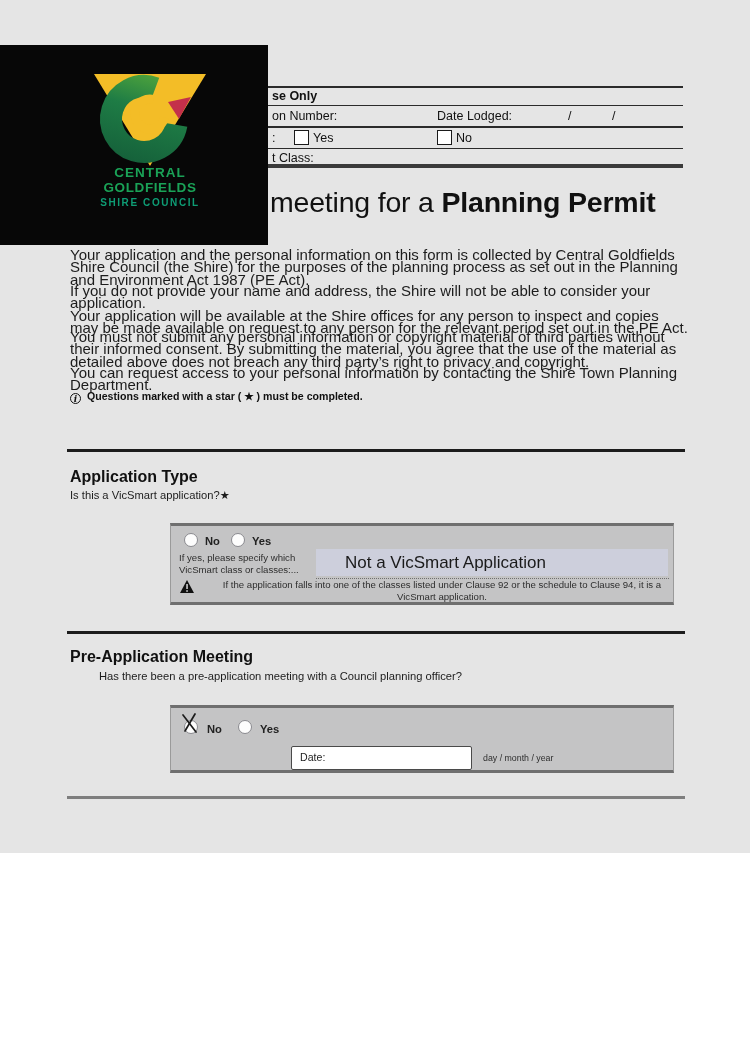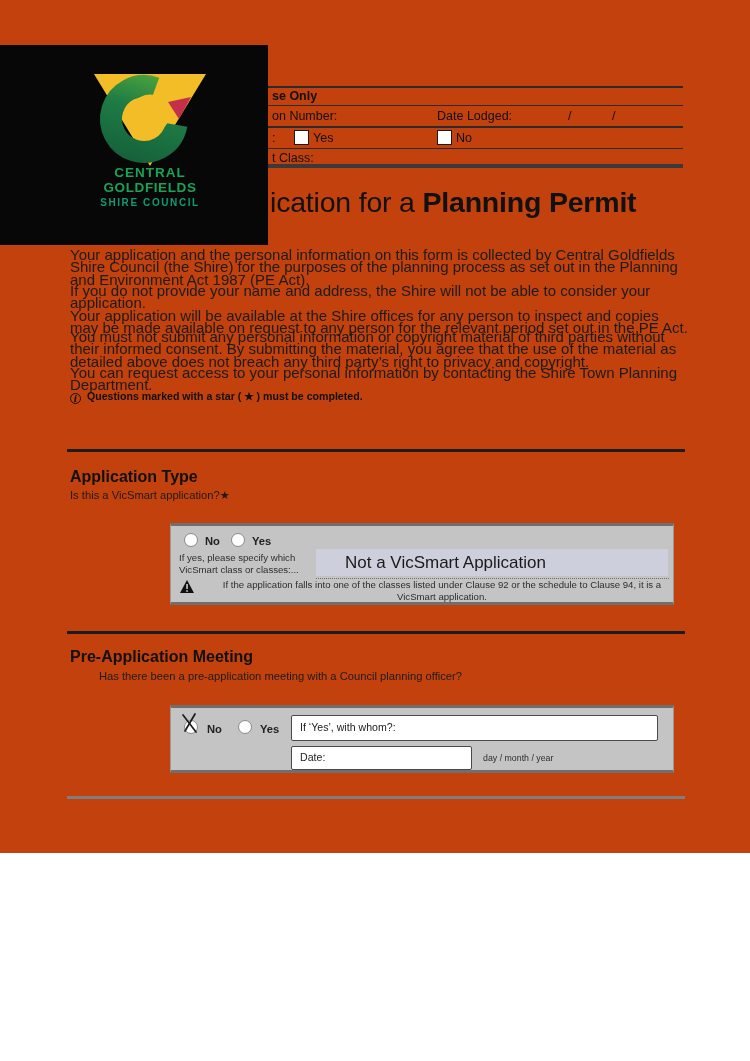--- a/index.html
+++ b/index.html
@@ -1,18 +1,18 @@
 <!DOCTYPE html>
 <html><head>
 <meta charset="utf-8">
 <style>
   * { margin:0; padding:0; box-sizing:border-box; }
   html,body { background:#ffffff; }
   .page {
-    position:relative; width:750px; height:853px; background:#c2410c;
+    position:relative; width:750px; height:853px; background:#e5e5e5;
     font-family:"Liberation Sans", sans-serif; color:#1a1a1a; overflow:hidden;
   }
   .abs { position:absolute; }
   .rule { position:absolute; height:2.5px; background:#1c1c1c; }
   .tline { position:absolute; background:#2b2b2b; height:1.6px; }
   .cell-txt { position:absolute; font-size:12.5px; color:#111; white-space:nowrap; }
   .checkbox { position:absolute; width:15px; height:15px; background:#fff; border:1.8px solid #1a1a1a; }
   .title { position:absolute; font-size:28.5px; letter-spacing:-0.2px; color:#111; white-space:nowrap; }
   .para { position:absolute; left:70px; width:618px; font-size:15px; line-height:12.3px; color:#1c1c1c; }
   .note { position:absolute; left:70px; width:618px; font-size:10.6px; font-weight:bold; color:#111; }
@@ -70,21 +70,21 @@
     <div class="cell-txt" style="left:272px; top:131px;">:</div>
     <div class="checkbox" style="left:294px; top:130px;"></div>
     <div class="cell-txt" style="left:313px; top:131px;">Yes</div>
     <div class="checkbox" style="left:437px; top:130px;"></div>
     <div class="cell-txt" style="left:456px; top:131px;">No</div>
 
     <div class="cell-txt" style="left:272px; top:151px;">t Class:</div>
   </div>
 
   <div class="title" style="left:270px; top:186px;">
-    <span>ication for a </span><span style="font-weight:bold;">Planning Permit</span>
+    <span>meeting for a </span><span style="font-weight:bold;">Planning Permit</span>
   </div>
 
   <div class="blackbox">
     <div>
       <svg class="abs" style="left:76px; top:20px;" width="150" height="110" viewBox="0 0 150 110">
         <defs>
           <linearGradient id="greenGrad" x1="0" y1="1" x2="1" y2="0">
             <stop offset="0" stop-color="#15603a"></stop>
             <stop offset="0.6" stop-color="#1e7c45"></stop>
             <stop offset="1" stop-color="#4fa43c"></stop>
@@ -144,20 +144,19 @@
   <div class="graybox" style="top:705px; height:68px;">
     <div class="radio" style="left:13px; top:12px;"></div>
     <svg class="abs" style="left:9px; top:4px;" width="20" height="22" viewBox="0 0 20 22">
       <line x1="3" y1="3" x2="16" y2="20" stroke="#1c1c1c" stroke-width="1.7" stroke-linecap="round"></line>
       <line x1="15" y1="2" x2="5" y2="19" stroke="#1c1c1c" stroke-width="1.7" stroke-linecap="round"></line>
     </svg>
     <div class="radio-label" style="left:36px; top:15px;">No</div>
     <div class="radio" style="left:67px; top:12px;"></div>
     <div class="radio-label" style="left:89px; top:15px;">Yes</div>
 
-    <div class="white-field" style="left:120px; top:7px; width:367px; height:26px; line-height:23px; padding-left:8px;">If ‘Yes’, with whom?:</div>
     <div class="white-field" style="left:120px; top:38px; width:181px; height:24px; line-height:21px; padding-left:8px;">Date:</div>
     <div class="date-hint" style="left:312px; top:45px;">day / month / year</div>
   </div>
 
   <div class="rule" style="left:67px; top:796px; width:618px; background:#7e7e7e;"></div>
 
 </div>
 
 </body></html>

